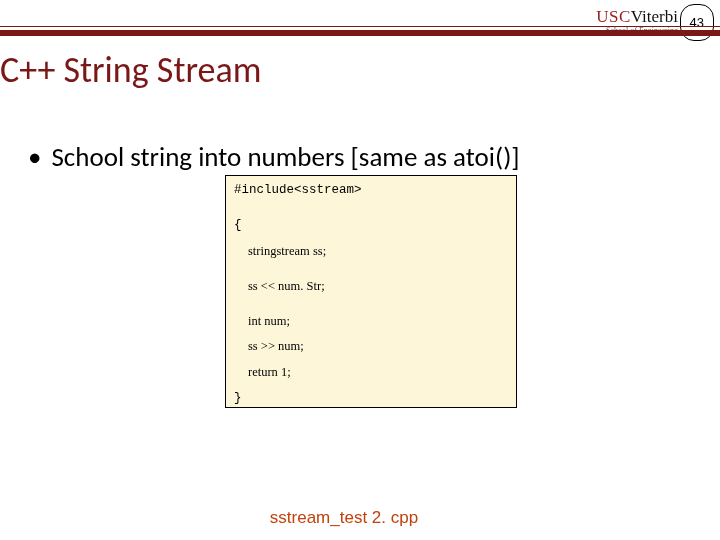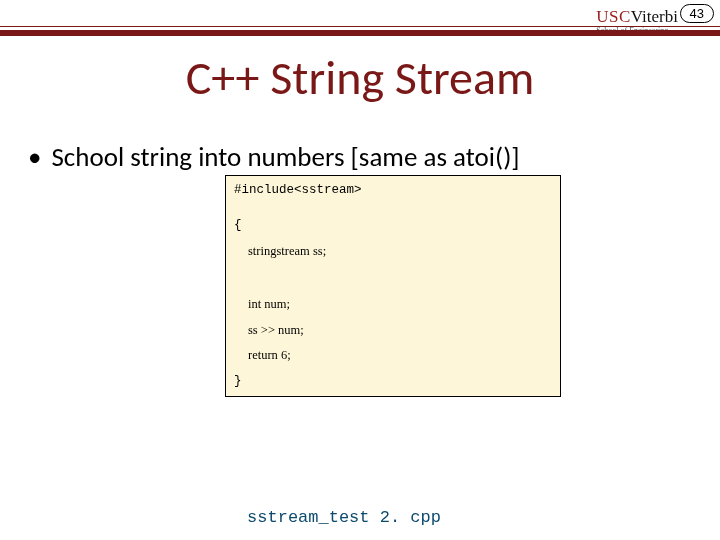--- a/index.html
+++ b/index.html
@@ -11,21 +11,21 @@
     background: #ffffff;
     position: relative;
     overflow: hidden;
   }
   .page-number {
     position: absolute;
     top: 4px;
     right: 6px;
     border: 1.5px solid #000;
     border-radius: 14px;
-    padding: 1px 9px;
+    padding: 10px 9px;
     font-size: 13px;
     font-family: Arial, sans-serif;
   }
   .header-bar {
     position: absolute;
     top: 30px;
     left: 0;
     width: 720px;
     height: 6px;
     background: #7a1818;
@@ -36,21 +36,21 @@
     top: -4px;
     left: 0;
     width: 720px;
     height: 1px;
     background: #7a1818;
   }
   .logo {
     position: absolute;
     top: 8px;
     right: 42px;
-    text-align: left;
+    text-align: right;
     line-height: 1;
   }
   .logo-main {
     font-family: Georgia, serif;
     font-size: 17px;
     color: #991b1b;
   }
   .logo-main .usc {
     font-weight: normal;
     letter-spacing: 0.5px;
@@ -63,65 +63,65 @@
     font-family: Georgia, serif;
     font-size: 8px;
     color: #555;
     margin-top: 2px;
   }
   .title {
     position: absolute;
     top: 48px;
     left: 0;
     width: 720px;
-    text-align: center;
-    font-size: 48px;
+    text-align: left;
+    font-size: 36px;
     color: #7a1818;
     font-weight: 400;
   }
   .bullet-row {
     position: absolute;
     top: 140px;
     left: 28px;
     font-size: 27px;
     color: #000;
   }
   .bullet-dot {
     display: inline-block;
     margin-right: 10px;
   }
   .code-box {
     position: absolute;
     top: 175px;
     left: 225px;
-    width: 336px;
+    width: 292px;
     background: #fdf6d8;
     border: 1px solid #000;
-    padding: 6px 8px 6px 8px;
+    padding: 6px 8px 0 8px;
     font-family: "Courier New", monospace;
     font-size: 12.5px;
     line-height: 1.35;
     box-sizing: border-box;
   }
   .code-box .gap {
     height: 9px;
   }
   .code-box .indent {
     padding-left: 14px;
     font-family: Liberation Serif, serif;
   }
   .caption {
     position: absolute;
     top: 508px;
     left: 0;
     width: 688px;
     text-align: center;
-    font-family: Liberation Mono, monospace;
+    font-family: Liberation Sans, sans-serif;
     font-size: 17px;
-    color: #0c4a6e;
+    color: #c2410c;
   }
 </style>
 </head>
 <body>
 
 <div class="page-number">43</div>
 
 <div class="logo">
   <div class="logo-main">
     <span class="usc">USC</span><span class="viterbi">Viterbi</span>
@@ -139,24 +139,25 @@
 
 <div class="code-box">
   <div>#include&lt;sstream&gt;</div>
   <div class="gap"></div>
   <div class="gap"></div>
   <div>{</div>
   <div class="gap"></div>
   <div class="indent">stringstream ss;</div>
   <div class="gap"></div>
   <div class="gap"></div>
+  <div class="indent">ss &lt;&lt; num. Str;</div>
   <div class="gap"></div>
   <div class="gap"></div>
   <div class="indent">int num;</div>
   <div class="gap"></div>
   <div class="indent">ss &gt;&gt; num;</div>
   <div class="gap"></div>
-  <div class="indent">return 6;</div>
+  <div class="indent">return 1;</div>
   <div class="gap"></div>
   <div>}</div>
 </div>
 
 <div class="caption">sstream_test 2. cpp</div>
 
 </body></html>

